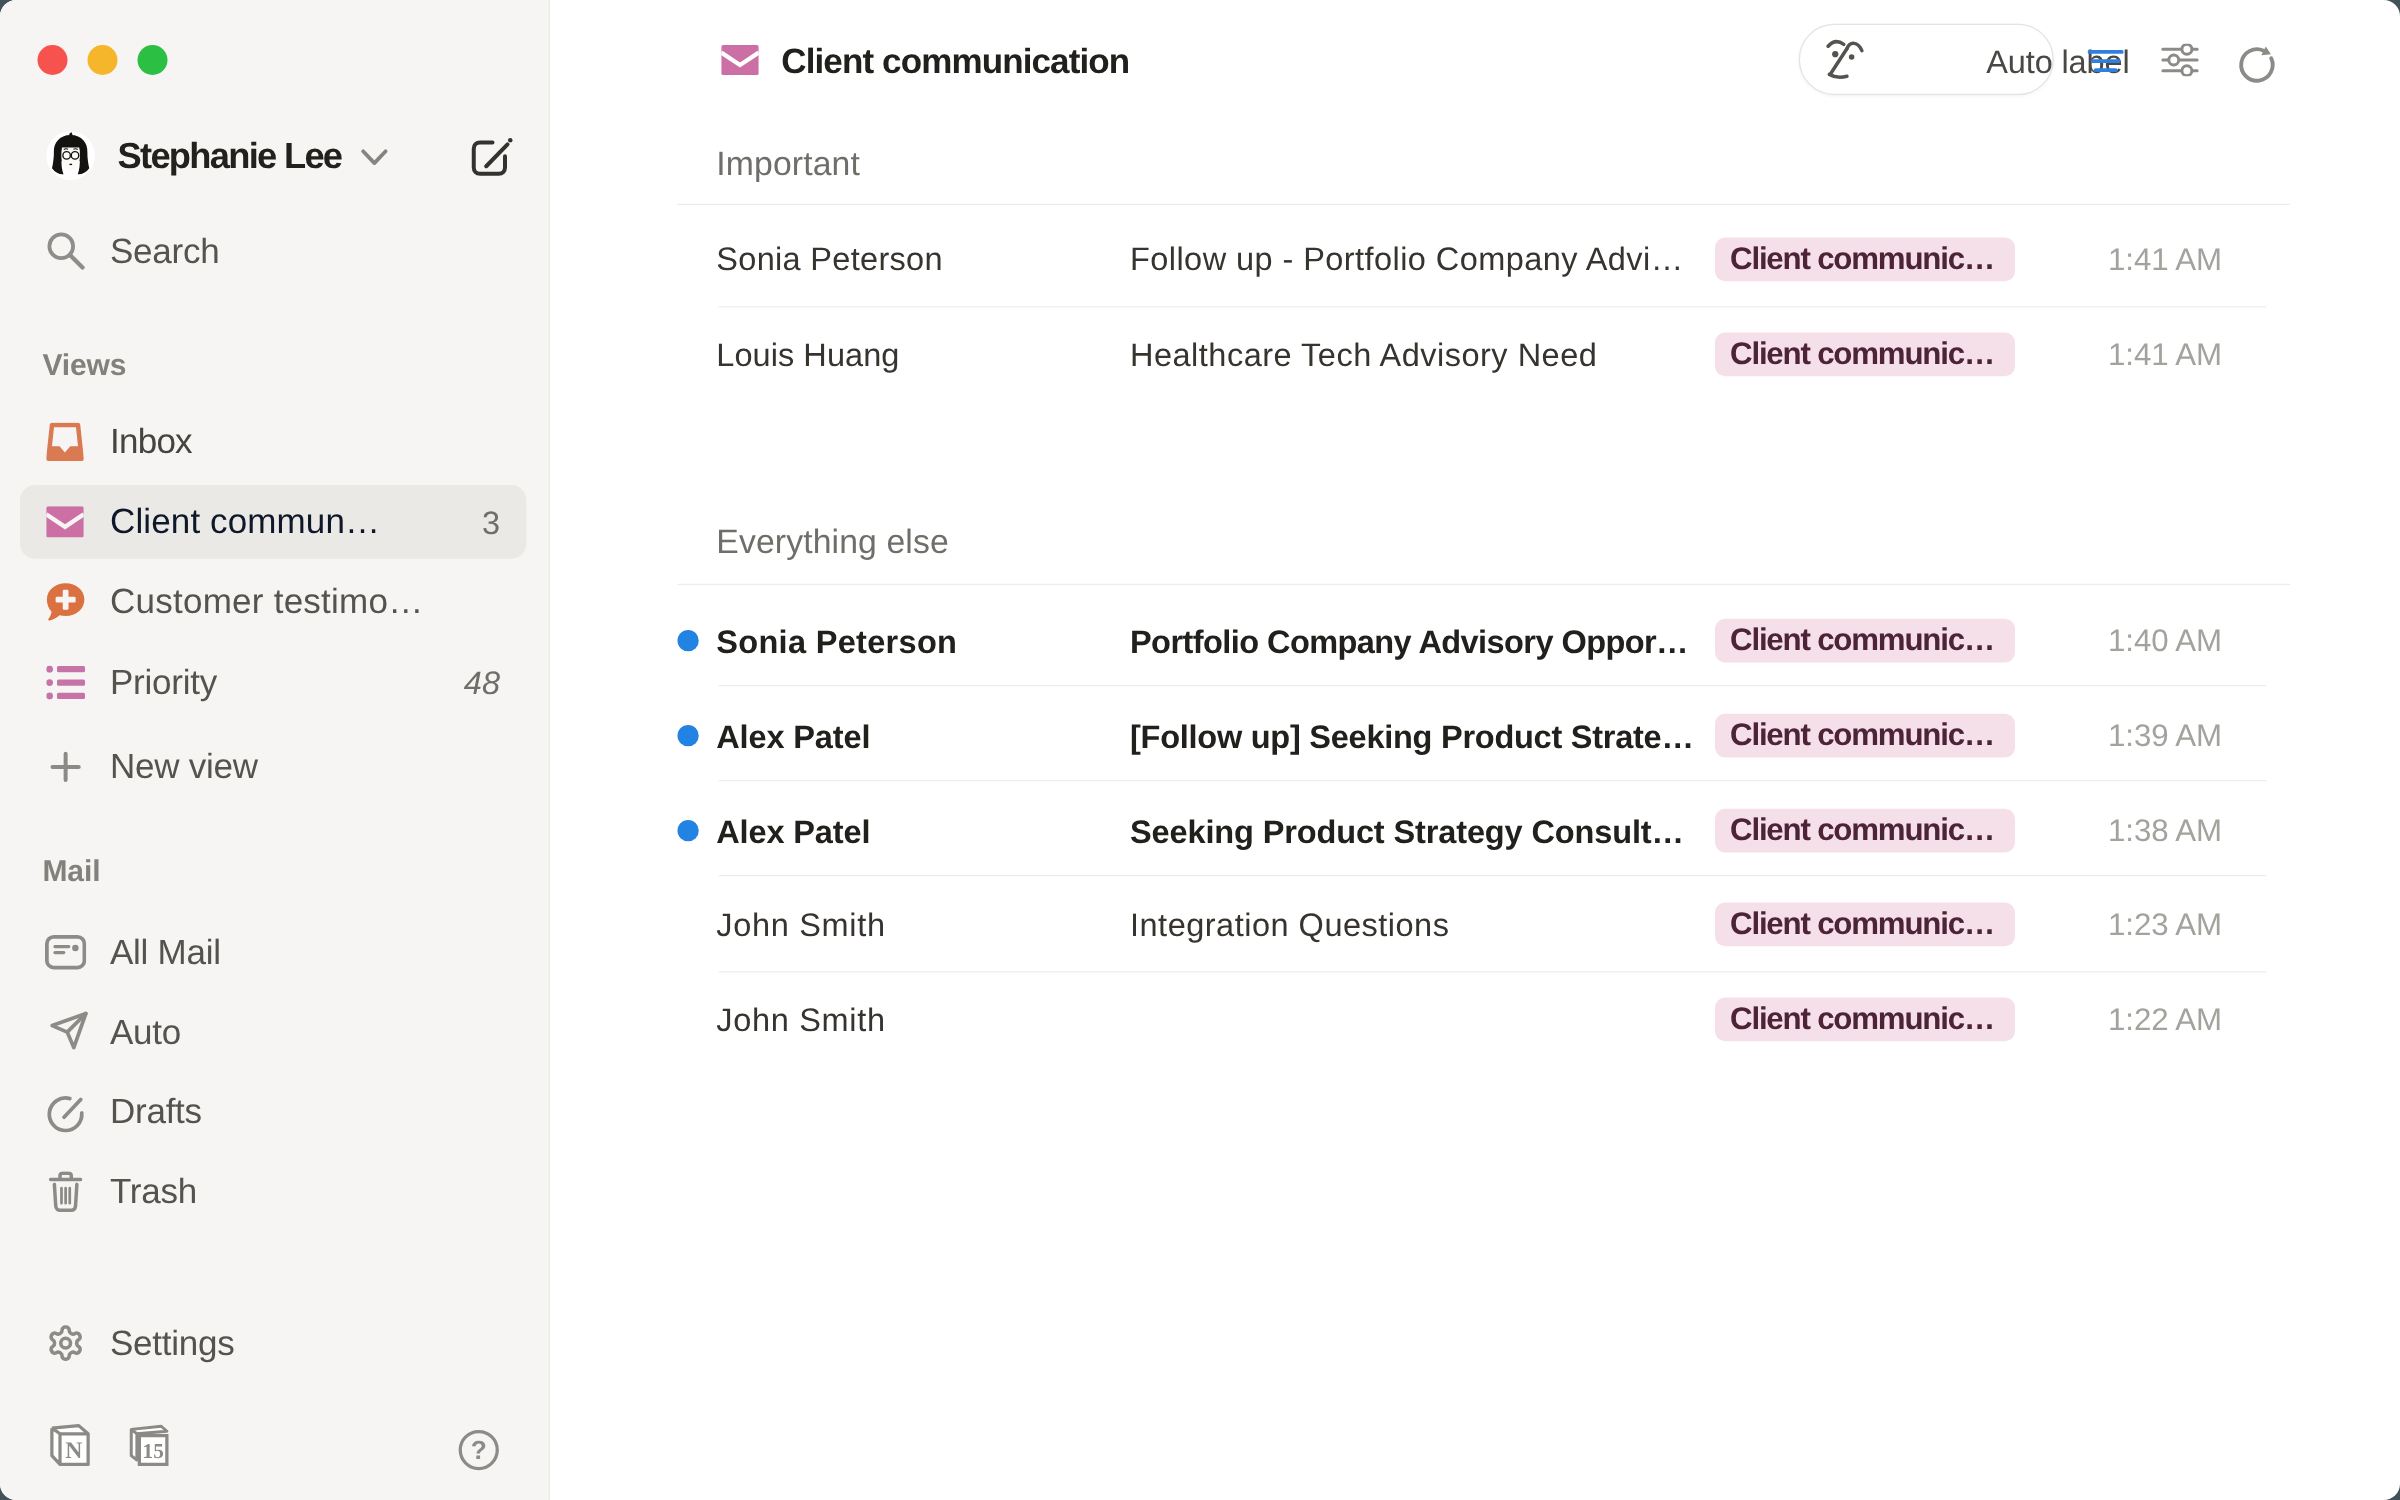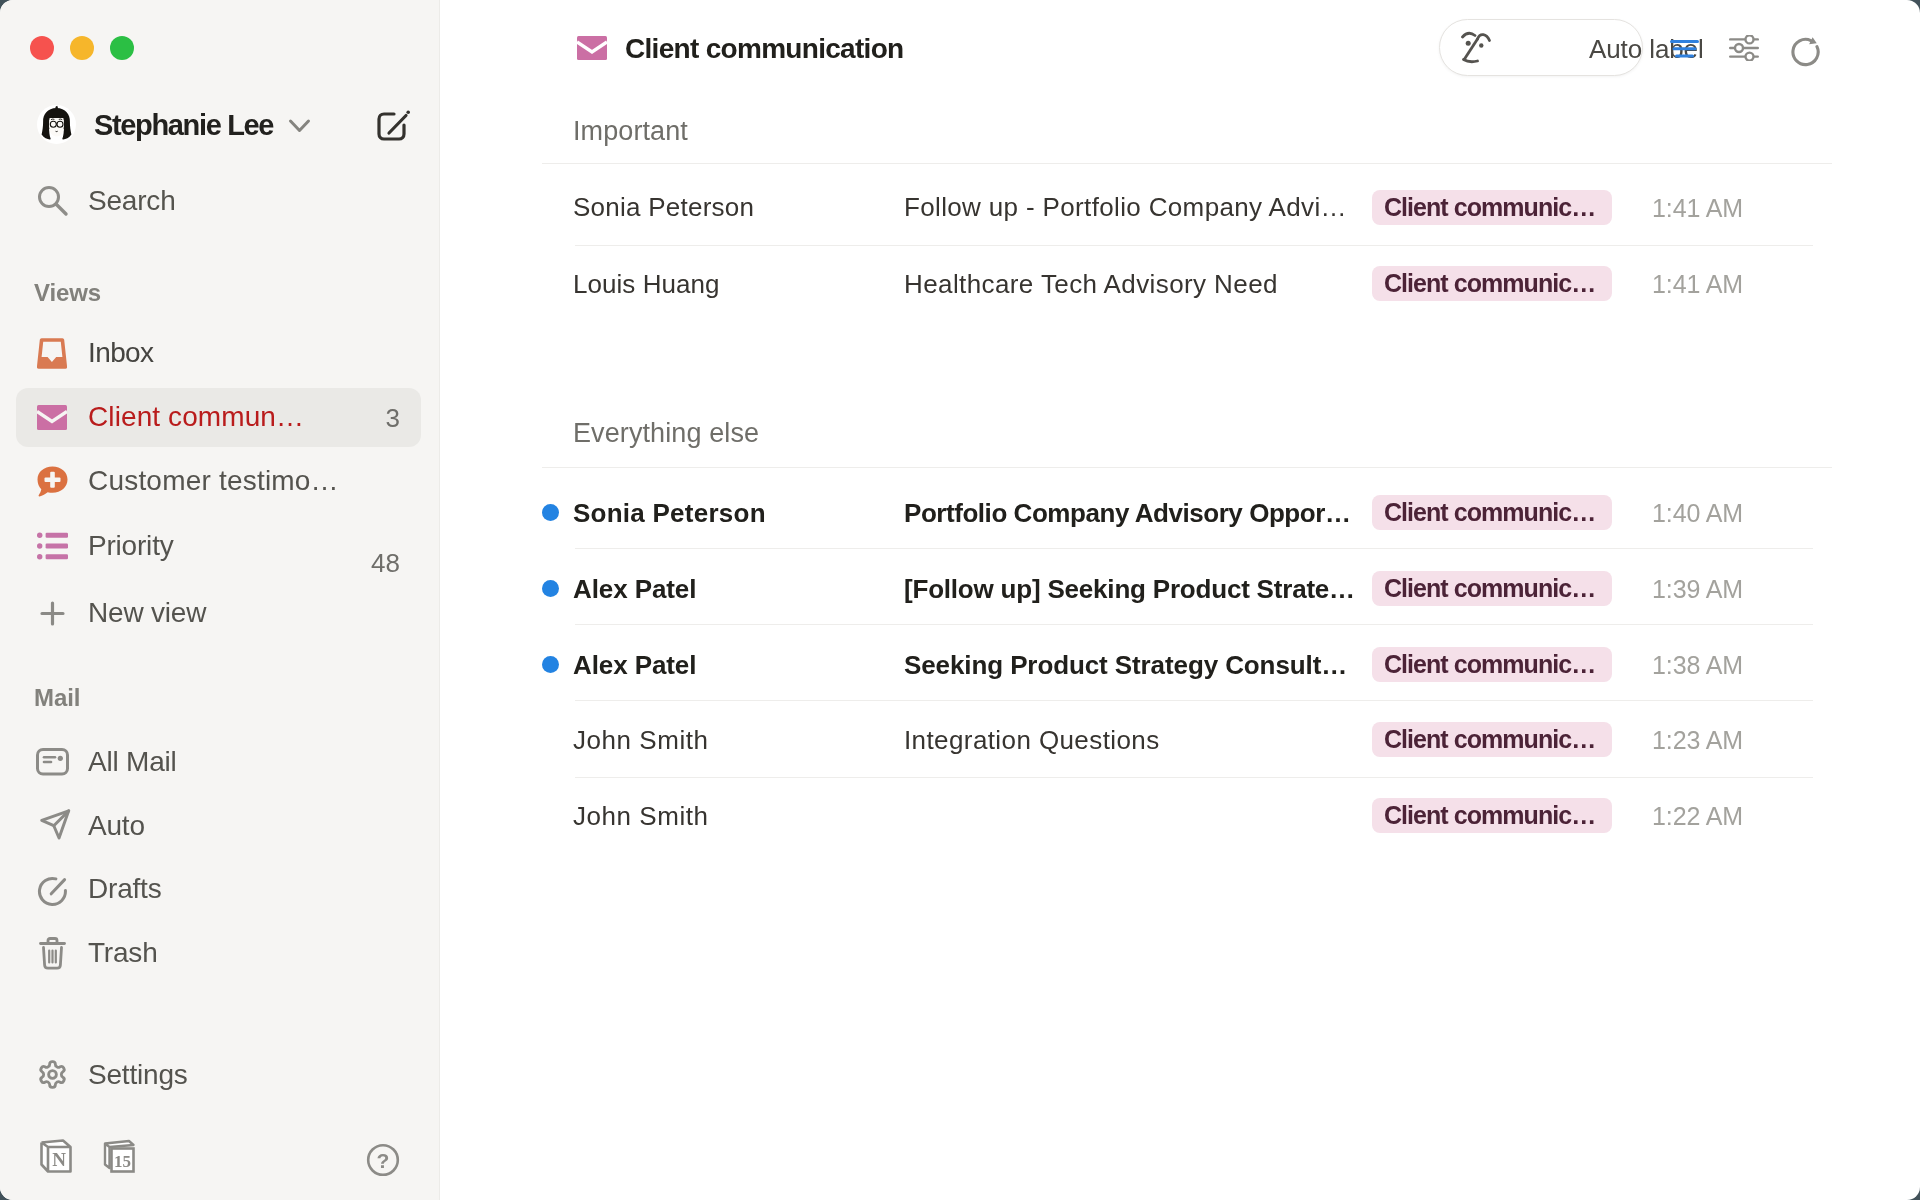--- a/index.html
+++ b/index.html
@@ -8,21 +8,21 @@
 .win { position:absolute; left:0; top:0; width:1920px; height:1200px; border-radius:13px; overflow:hidden; background:#fff; }
 .side { position:absolute; left:0; top:0; width:440px; height:1200px; background:#F6F5F3; border-right:1px solid #ECEBE8; }
 .abs { position:absolute; }
 .itxt { position:absolute; left:88px; font-size:28px; color:#54534E; letter-spacing:-0.2px; white-space:nowrap; }
 .cnt { position:absolute; font-size:26px; color:#6F6E6A; text-align:right; width:60px; left:340px; }
 .lbl { position:absolute; left:34px; font-size:24px; font-weight:700; color:#82817C; letter-spacing:-0.1px; }
 .sender { position:absolute; left:573px; font-size:26px; color:#373430; letter-spacing:0.25px; white-space:nowrap; }
 .subject { position:absolute; left:904px; font-size:26px; color:#373430; letter-spacing:0.35px; white-space:nowrap; }
 .unread { font-weight:700; color:#21201C; }
 .chip { position:absolute; left:1372px; width:240px; height:35px; background:#F5E0E9; border-radius:8px; color:#4C2337; font-size:25px; font-weight:600; letter-spacing:-0.95px; line-height:35px; padding-left:12px; white-space:nowrap; overflow:hidden; }
-.time { position:absolute; width:160px; right:108px; text-align:left; font-size:25px; color:#A3A29D; letter-spacing:-0.1px; white-space:nowrap; }
+.time { position:absolute; width:160px; right:108px; text-align:center; font-size:25px; color:#A3A29D; letter-spacing:-0.1px; white-space:nowrap; }
 .hr { position:absolute; height:1px; background:#EEEDEB; }
 .sechead { position:absolute; left:573px; font-size:27px; color:#6F6E69; letter-spacing:0.1px; }
 svg { display:block; }
 </style>
 </head>
 <body>
 <div class="win">
   <div class="side">
 
     <div class="abs" style="left:30px;top:36px;width:24px;height:24px;border-radius:50%;background:#F6524E;"></div>
@@ -67,42 +67,42 @@
       <path d="M4.6 2 L25.4 2 L28.3 29 L1.7 29 Z" fill="none" stroke="#D97A52" stroke-width="3.6" stroke-linejoin="round"></path>
       <path d="M1.9 19 L10.6 19 L14.9 24 L19.2 19 L28.1 19 L28.4 29.2 L1.6 29.2 Z" fill="#D97A52"></path>
     </svg>
     <div class="itxt" style="top:337px;height:32px;line-height:32px;color:#454440;letter-spacing:-0.6px;">Inbox</div>
 
     <div class="abs" style="left:16px;top:388px;width:405px;height:59px;border-radius:12px;background:#EAE9E6;"></div>
     <svg class="abs" style="left:37px;top:405px;" width="30" height="25" viewBox="0 0 30 25">
       <rect x="0" y="0" width="30" height="25" rx="1.5" fill="#CB6FA4"></rect>
       <path d="M0 6.5 L15 16.5 L30 6.5" fill="none" stroke="#F6F5F3" stroke-width="3.4"></path>
     </svg>
-    <div class="itxt" style="top:401px;height:32px;line-height:32px;color:#b91c1c;letter-spacing:0.1px;">Client commun…</div>
+    <div class="itxt" style="top:401px;height:32px;line-height:32px;color:#0f172a;letter-spacing:0.1px;">Client commun…</div>
     <div class="cnt" style="top:403px;height:30px;line-height:30px;">3</div>
 
     <svg class="abs" style="left:37px;top:466px;" width="31" height="31" viewBox="0 0 31 31">
       <path d="M15.5 0.5 C24 0.5 30.5 6 30.5 13.6 C30.5 21.2 24 26.8 15.5 26.8 C13.8 26.8 12.2 26.6 10.7 26.2 C8.5 28 5.5 29.8 2.5 30.4 C1.8 30.5 1.3 29.8 1.7 29.2 C2.8 27.6 4 25.4 4.3 23.3 C1.9 20.9 0.5 17.5 0.5 13.6 C0.5 6 7 0.5 15.5 0.5 Z" fill="#DB7140"></path>
       <rect x="7.5" y="11.4" width="16" height="4.6" rx="1" fill="#F6F5F3"></rect>
       <rect x="13.2" y="5.7" width="4.6" height="16" rx="1" fill="#F6F5F3"></rect>
     </svg>
     <div class="itxt" style="top:465px;height:32px;line-height:32px;letter-spacing:0.2px;">Customer testimo…</div>
 
     <svg class="abs" style="left:37px;top:532px;" width="31" height="29" viewBox="0 0 31 29">
       <g fill="#C673A7">
         <rect x="0" y="0.6" width="5.4" height="5.4" rx="2.7"></rect>
         <rect x="8.6" y="0.8" width="22.4" height="5" rx="1.2"></rect>
         <rect x="0" y="11.3" width="5.4" height="5.4" rx="2.7"></rect>
         <rect x="8.6" y="11.5" width="22.4" height="5" rx="1.2"></rect>
         <rect x="0" y="22" width="5.4" height="5.4" rx="2.7"></rect>
         <rect x="8.6" y="22.2" width="22.4" height="5" rx="1.2"></rect>
       </g>
     </svg>
     <div class="itxt" style="top:530px;height:32px;line-height:32px;">Priority</div>
-    <div class="cnt" style="top:548px;height:30px;line-height:30px;">48</div>
+    <div class="cnt" style="top:531px;height:30px;line-height:30px;font-style:italic;">48</div>
 
     <svg class="abs" style="left:40px;top:601px;" width="25" height="25" viewBox="0 0 25 25">
       <path d="M12.5 2 L12.5 23 M2 12.5 L23 12.5" stroke="#8B8A86" stroke-width="3.2" stroke-linecap="round"></path>
     </svg>
     <div class="itxt" style="top:597px;height:32px;line-height:32px;">New view</div>
 
     <div class="lbl" style="top:685px;height:26px;line-height:26px;">Mail</div>
 
     <svg class="abs" style="left:36px;top:748px;" width="33" height="28" viewBox="0 0 33 28">
       <rect x="1.5" y="1.5" width="30" height="24.5" rx="5.5" fill="none" stroke="#8C8B87" stroke-width="3"></rect>

